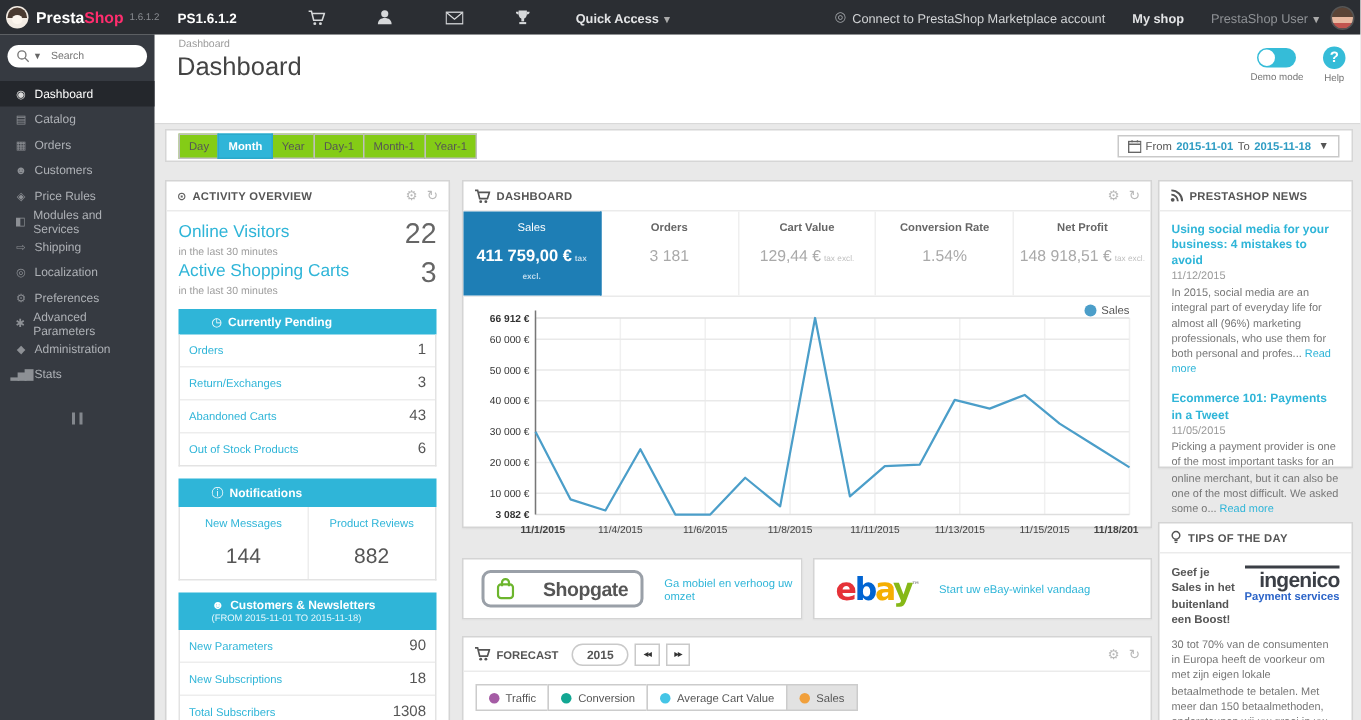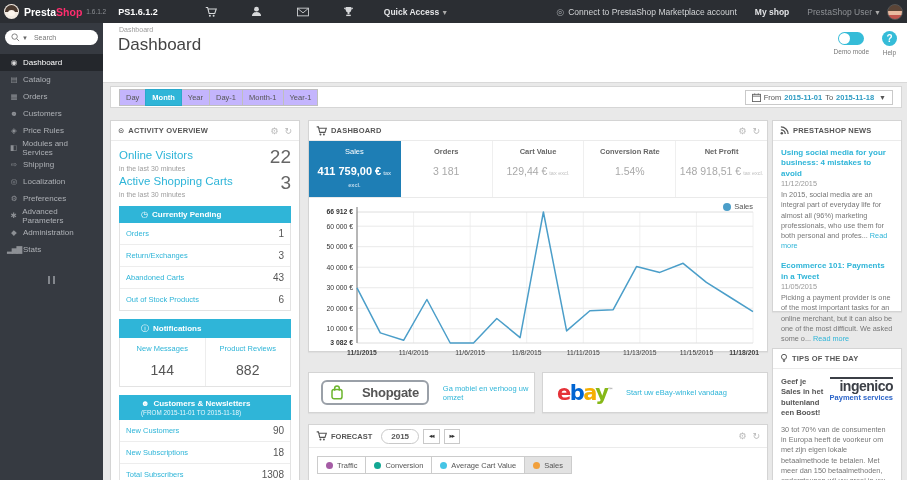--- a/index.html
+++ b/index.html
@@ -49,21 +49,21 @@
   .tool .tlabel{font-size:6.5px;color:#777;margin-top:3px}
   .toggle{width:26px;height:13px;border-radius:8px;background:#35bcd8;position:relative;margin:2px auto 0}
   .toggle:before{content:"";position:absolute;left:1px;top:1px;width:11px;height:11px;border-radius:50%;background:#fff}
   .helpc{width:15px;height:15px;border-radius:50%;background:#35bcd8;color:#fff;font-weight:bold;
          font-size:10px;line-height:15px;text-align:center;margin:1px auto 0}
   
   .content{position:absolute;top:83px;left:103px;right:0;bottom:0;background:#e9e9e9}
   
   .datebar{position:absolute;left:7px;right:5px;top:3px;height:22px;background:#fff;border:1px solid #d6d6d6;
            display:flex;align-items:center;padding:0 8px;box-sizing:border-box}
-  .dbtn{border:1px solid #bfbfbf;background:#c4b5fd;color:#555;font-size:7.5px;padding:3px 6px;margin-right:-1px;cursor:pointer}
+  .dbtn{border:1px solid #bfbfbf;background:#84cc16;color:#555;font-size:7.5px;padding:3px 6px;margin-right:-1px;cursor:pointer}
   .dbtn.active{background:#2fb5d8;border-color:#2aa9cb;color:#fff;font-weight:bold;position:relative;z-index:2}
   .daterange{margin-left:auto;border:1px solid #c9c9c9;padding:2px 6px;font-size:7.5px;color:#555;
              display:flex;align-items:center;gap:3px;cursor:pointer;background:#fff}
   .daterange b{color:#2e9cc3}
   
   .panel{position:absolute;background:#fff;border:1px solid #d4d4d4;box-shadow:0 1px 1px rgba(0,0,0,.04);box-sizing:border-box}
   .panel-h{height:19px;display:flex;align-items:center;padding:0 7px;border-bottom:1px solid #ebebeb;
            color:#555;font-size:7.5px;font-weight:bold}
   .panel-h .ph-ico{margin-right:4px;color:#666;display:flex}
   .panel-h .ttl{flex:1;letter-spacing:.2px}
@@ -332,21 +332,21 @@
           </div>
         <div class="ncell">
             <div class="lbl">Product Reviews</div>
             <div class="val">882</div>
           </div>
       </div>
 
       <div class="sec-h"><span class="sico">☻</span><span>Customers &amp; Newsletters</span><span class="sec-sub">(FROM 2015-11-01 TO 2015-11-18)</span></div>
       <div class="rows">
         <div class="rowi">
-            <span class="lbl">New Customers</span>
+            <span class="lbl">New Parameters</span>
             <span class="val">90</span>
           </div>
         <div class="rowi">
             <span class="lbl">New Subscriptions</span>
             <span class="val">18</span>
           </div>
         <div class="rowi">
             <span class="lbl">Total Subscribers</span>
             <span class="val">1308</span>
           </div>

